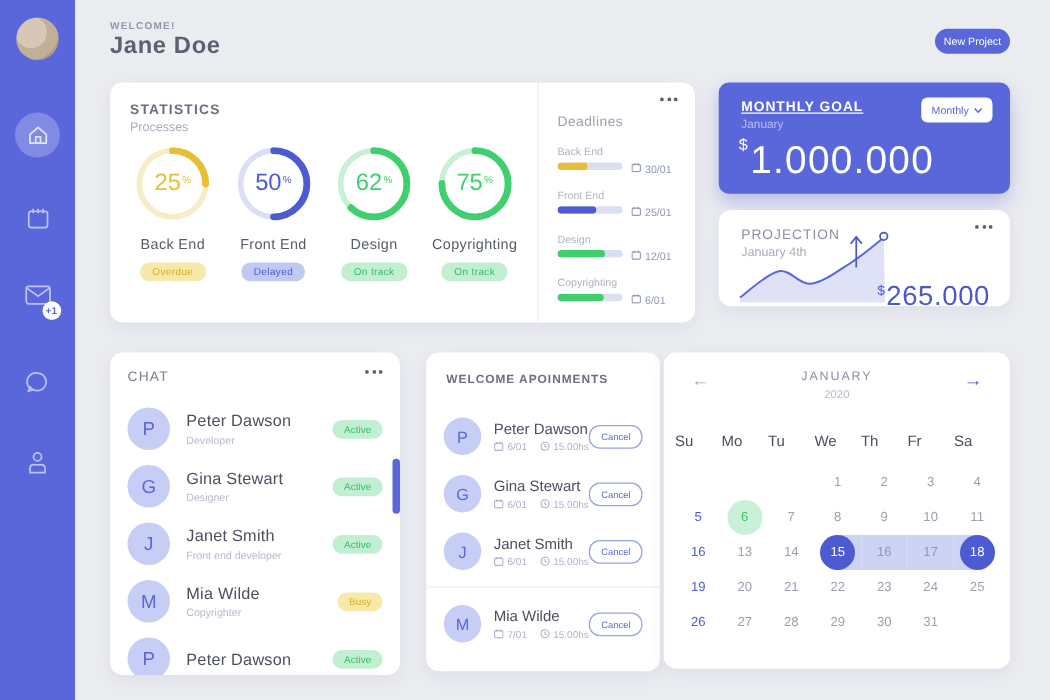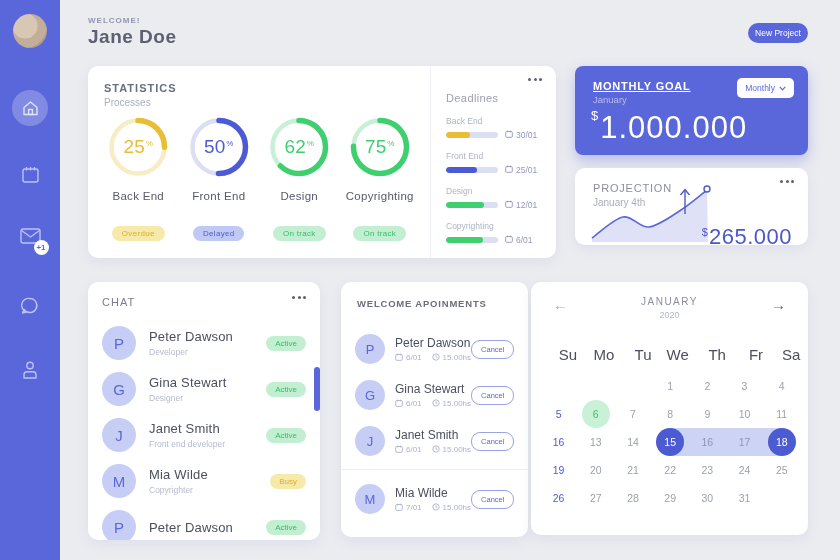--- a/index.html
+++ b/index.html
@@ -36,28 +36,28 @@
   #stats-card { left:88px; top:66px; width:468px; height:192px; }
   #stats-card .divider-v { position:absolute; left:342px; top:0; width:1px; height:192px; background:#EFF0F5; }
   #stats-head { position:absolute; left:16px; top:16px; }
   #stats-dots { position:absolute; right:14px; top:12px; }
   #processes { position:absolute; left:0; top:50px; width:342px; display:flex; justify-content:space-around; padding:0 10px; }
   .proc { display:flex; flex-direction:column; align-items:center; width:78px; }
   .donut-wrap { position:relative; width:62px; height:62px; }
   .donut-num { position:absolute; inset:0; display:flex; align-items:center; justify-content:center; font-size:19px; }
   .donut-num sup { font-size:8px; margin-left:1px; transform:translateY(-4px); }
   .proc-label { margin-top:12px; font-size:11.5px; color:#565B6C; letter-spacing:0.3px; }
-  .proc-badge { margin-top:24px; font-size:8px; padding:3px 10px; border-radius:9px; letter-spacing:0.3px; }
+  .proc-badge { margin-top:8px; font-size:8px; padding:3px 10px; border-radius:9px; letter-spacing:0.3px; }
 
   
   #deadlines { position:absolute; left:358px; top:26px; width:100px; }
   #deadlines h3 { font-size:11px; color:#9CA1B2; font-weight:normal; letter-spacing:0.4px; margin-bottom:12px; }
   .dl-item { margin-bottom:11px; }
   .dl-label { font-size:8.5px; color:#AFB4C6; margin-bottom:4px; }
-  .dl-row { display:flex; align-items:center; gap:7px; }
+  .dl-row { display:flex; align-items:flex-start; gap:7px; }
   .dl-track { width:52px; height:6px; border-radius:3px; overflow:hidden; }
   .dl-fill { height:100%; border-radius:3px; }
   .dl-date { display:flex; align-items:center; gap:3px; font-size:8.5px; color:#9298BC; white-space:nowrap; }
 
   
   #goal-card { left:575px; top:66px; width:233px; height:89px; background:#5A67DA; border-radius:8px;
                box-shadow:0 6px 14px rgba(90,103,218,0.35); }
   #goal-title { position:absolute; left:18px; top:14px; font-size:11px; letter-spacing:0.8px; color:#fff; font-weight:bold;text-decoration:underline; }
   #goal-sub { position:absolute; left:18px; top:28px; font-size:9.5px; color:rgba(255,255,255,0.55); }
   #goal-select { position:absolute; right:14px; top:12px; background:#fff; color:#5A67DA; font-size:8.5px;
@@ -111,21 +111,21 @@
 
   
   #cal-card { left:531px; top:282px; width:277px; height:253px; }
   #cal-header { position:absolute; left:0; top:14px; width:100%; text-align:center; }
   #cal-month { font-size:10px; letter-spacing:1.5px; color:#8A8FA2; }
   #cal-year { font-size:9px; color:#B4B9C8; margin-top:3px; }
   .cal-arrow { position:absolute; top:14px; font-size:15px; cursor:pointer; }
   #cal-prev { left:22px; color:#A6ACC6; }
   #cal-next { right:22px; color:#4C5BD4; }
   #cal-daynames { position:absolute; left:9px; top:64px; display:flex; }
-  #cal-daynames span { width:37.2px; text-align:right; font-size:15px; color:#4B4F60; }
+  #cal-daynames span { width:37.2px; text-align:left; font-size:12px; color:#4B4F60; }
   #cal-grid { position:absolute; left:9px; top:90px; }
   .cal-row { display:flex; height:28px; }
   .cal-cell { width:37.2px; height:28px; position:relative; display:flex; align-items:center; justify-content:center;
               font-size:10.5px; color:#9CA1B0; cursor:pointer; }
   .cal-cell.sunday { color:#4C5BD4; }
   .cal-cell.in-range { background:#CDD3F3; color:#8F95B5; }
   .cal-cell.range-start { background:linear-gradient(to right, transparent 50%, #CDD3F3 50%); }
   .cal-cell.range-end { background:linear-gradient(to right, #CDD3F3 50%, transparent 50%); }
   .cal-circle { width:28px; height:28px; border-radius:50%; display:flex; align-items:center; justify-content:center; position:relative; z-index:1; }
   .cal-cell.selected .cal-circle { background:#4D5BD3; color:#fff; }

